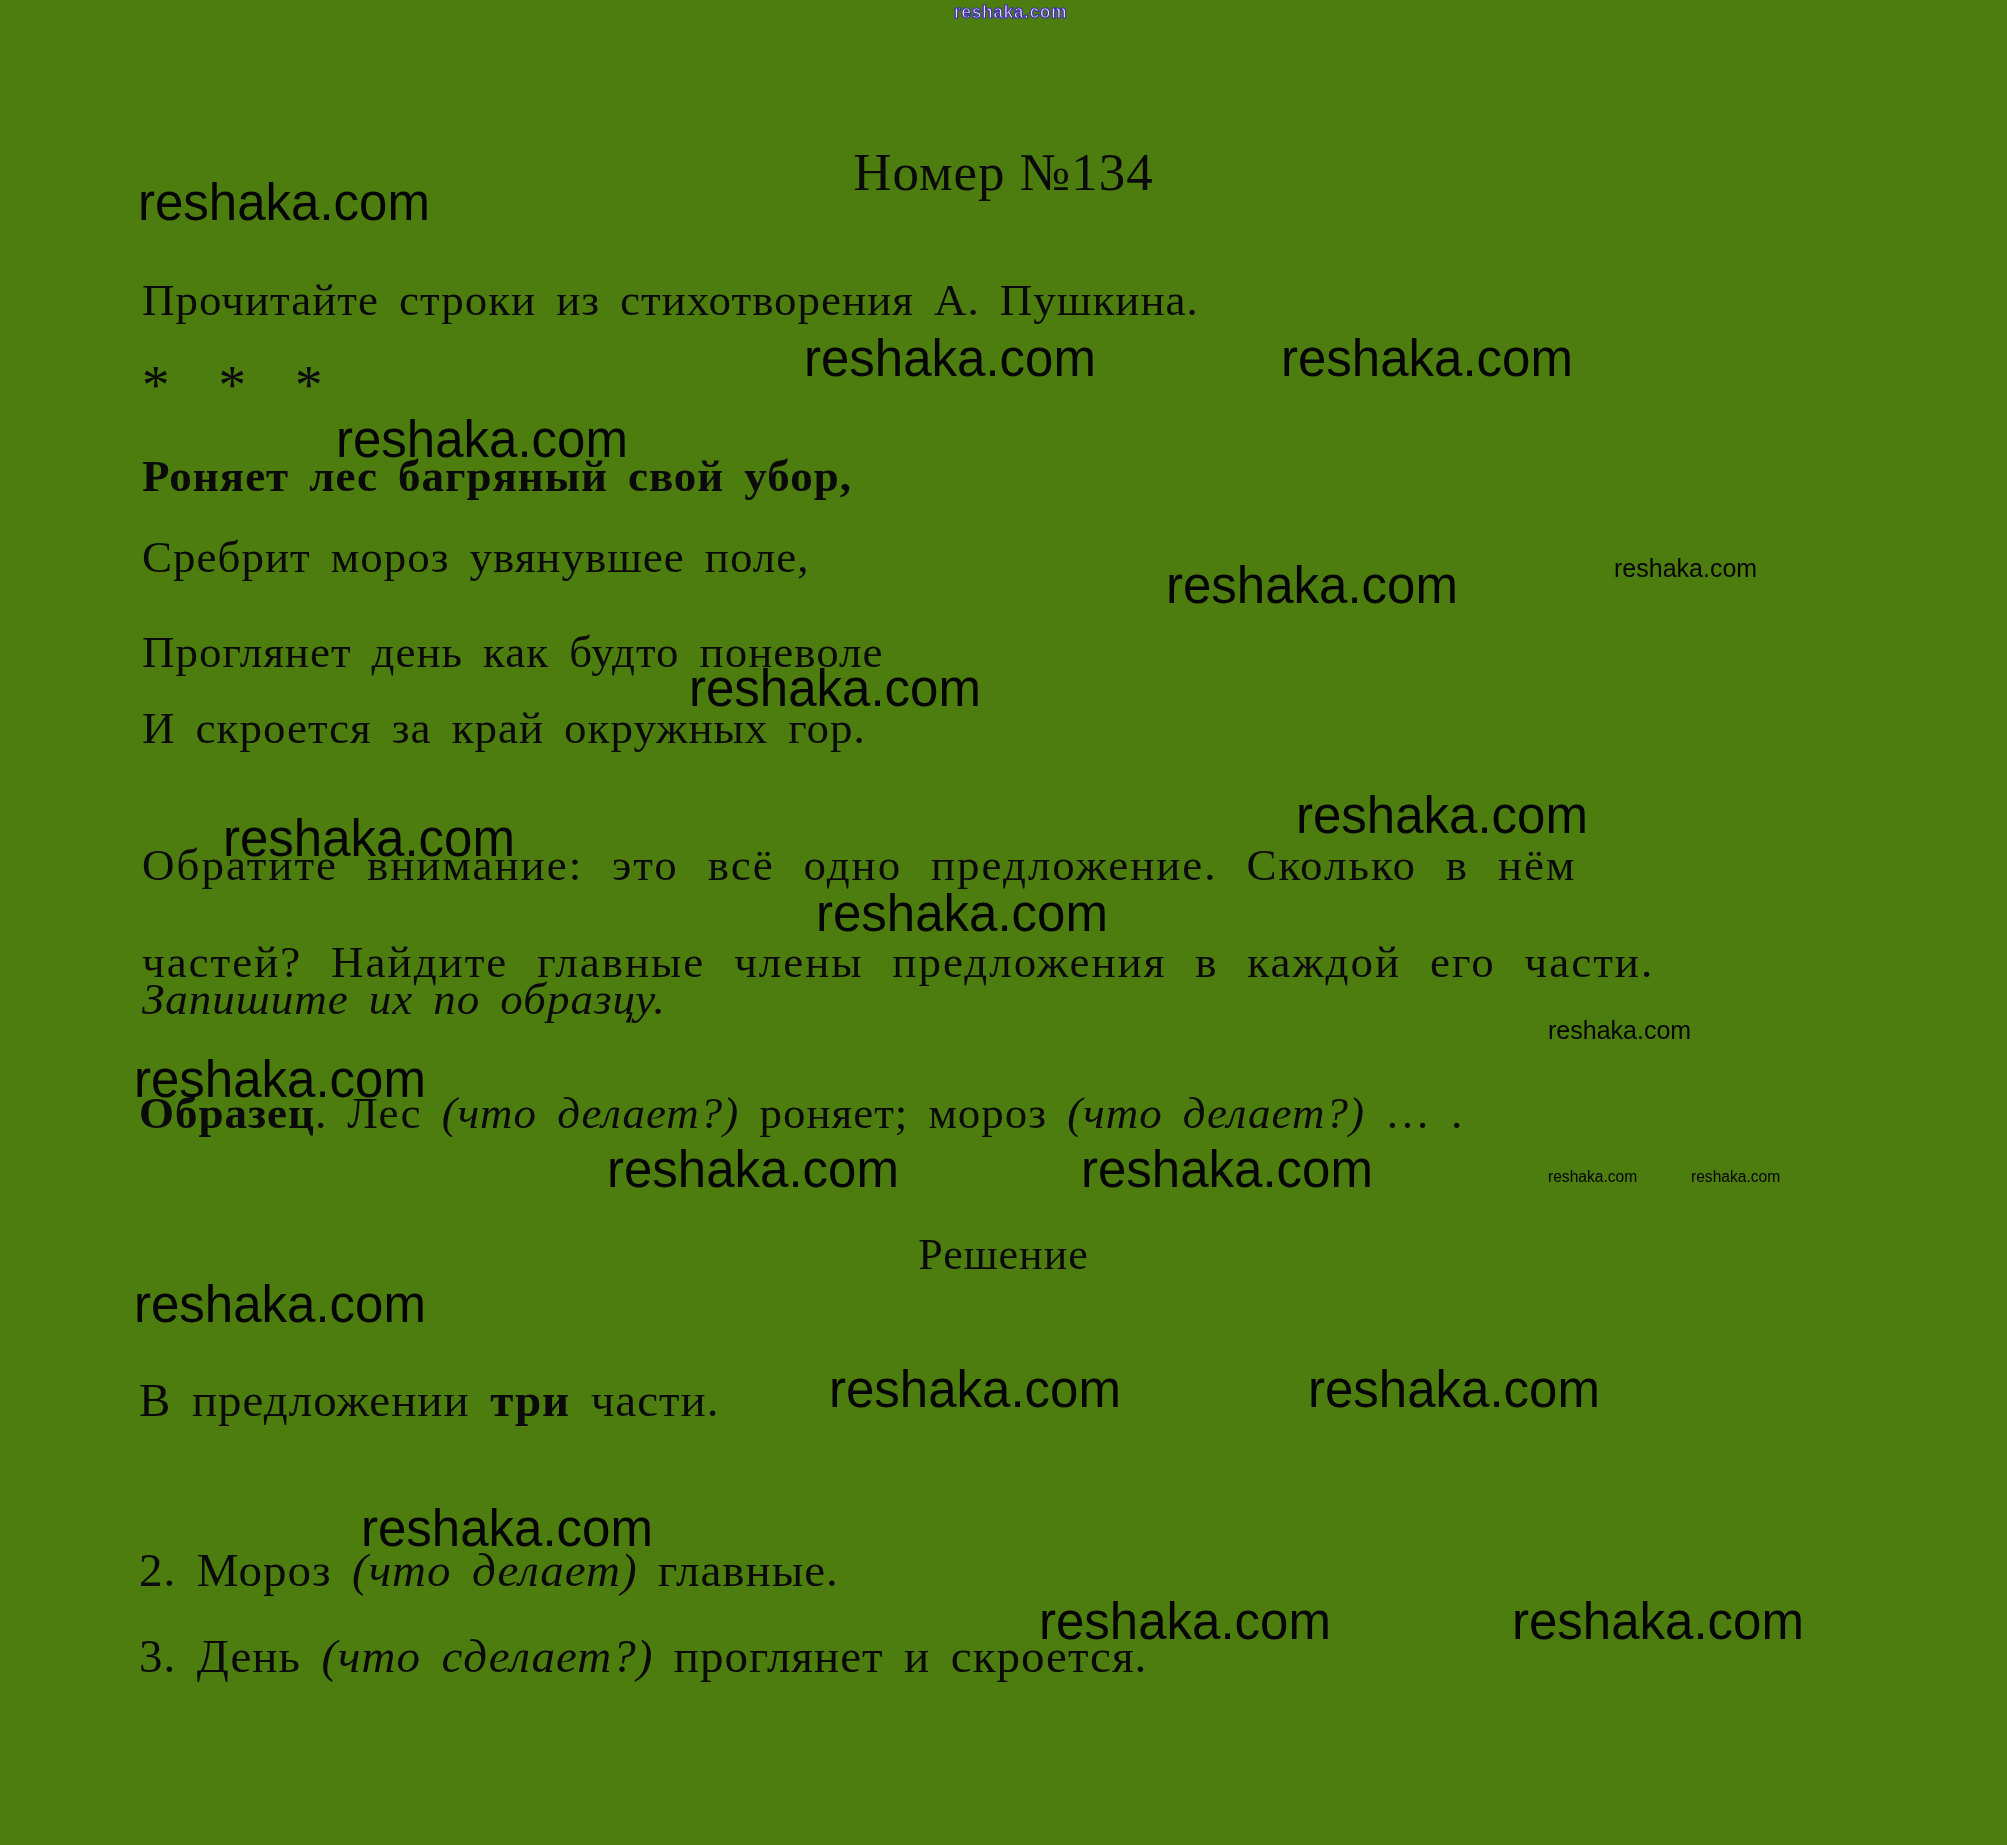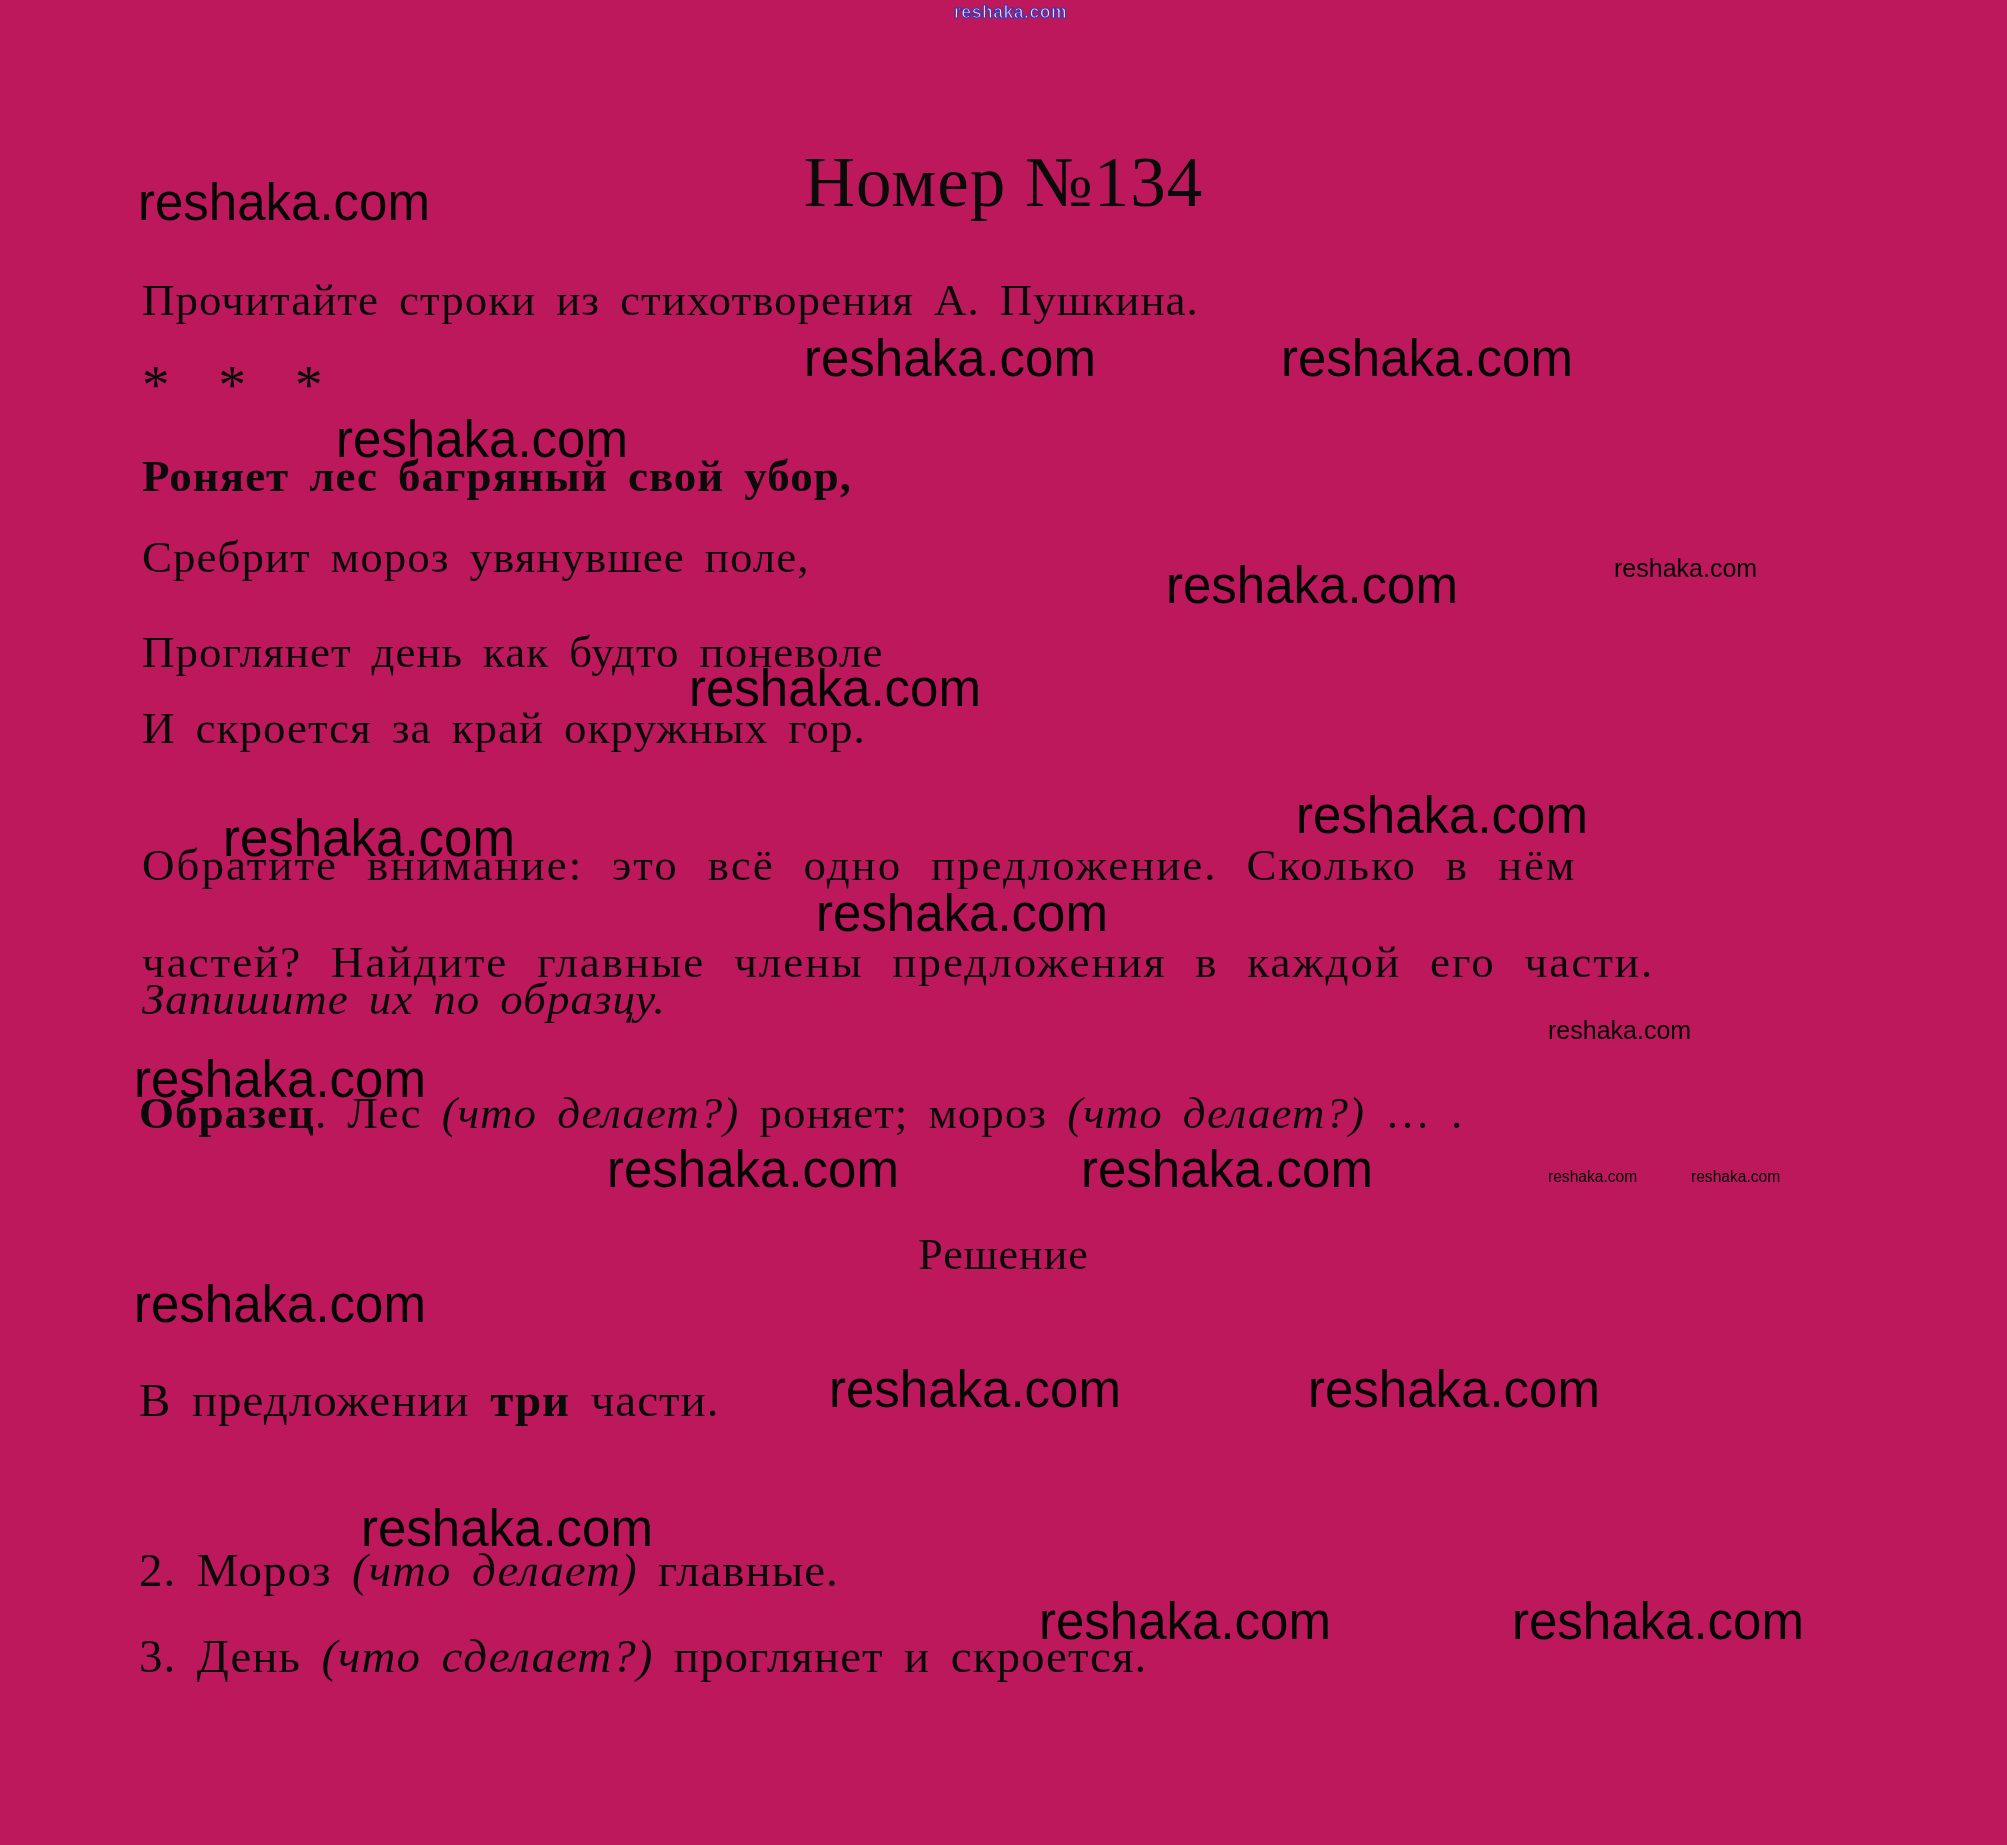--- a/index.html
+++ b/index.html
@@ -4,21 +4,21 @@
 <style>
   html, body {
     margin: 0;
     padding: 0;
     background: #ffffff;
   }
   .page {
     position: relative;
     width: 2007px;
     height: 1845px;
-    background: #be185d;
+    background: #4d7c0f;
     overflow: hidden;
     color: #0a0a0a;
   }
   
   .line {
     position: absolute;
     font-family: "Liberation Serif", "DejaVu Serif", serif;
     font-size: 45px;
     line-height: 1.15;
     letter-spacing: 1px;
@@ -32,21 +32,21 @@
   }
   .sol {
     font-size: 47px;
   }
   .title {
     position: absolute;
     left: 0;
     width: 100%;
     text-align: center;
     font-family: "Liberation Serif", "DejaVu Serif", serif;
-    font-size: 71px;
+    font-size: 53px;
     letter-spacing: 1px;
     white-space: nowrap;
     color: #0a0a0a;
   }
   .separator {
     font-size: 55px;
     letter-spacing: 13.7px;
   }
   .it { font-style: italic; }
   .b  { font-weight: bold; }

